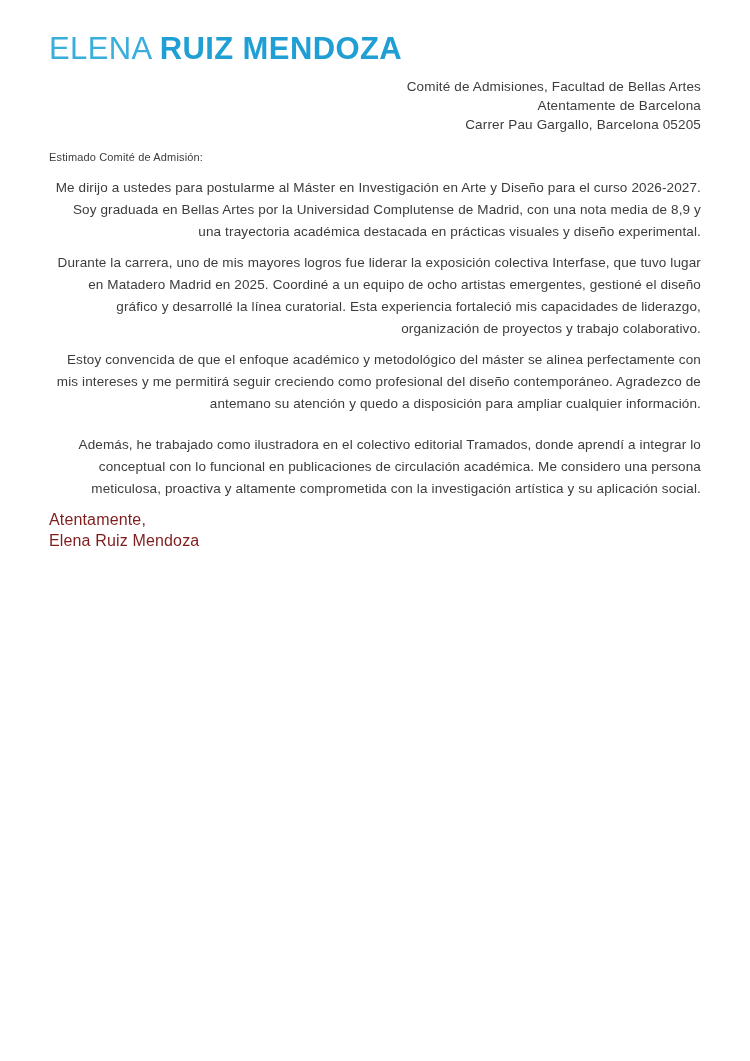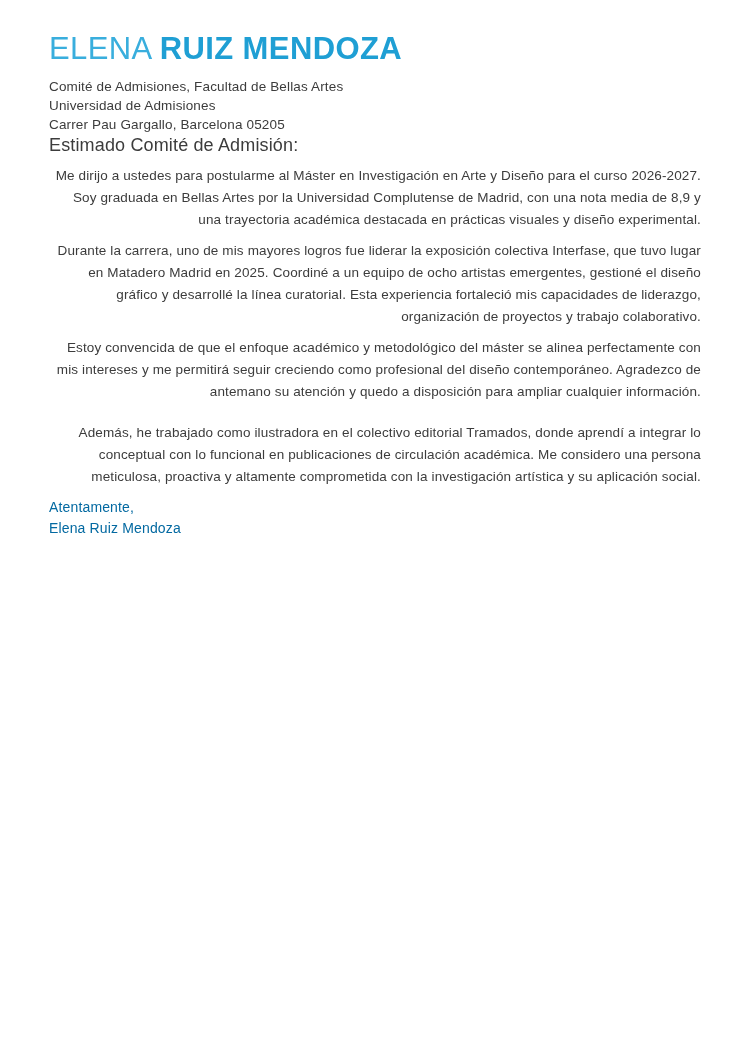--- a/index.html
+++ b/index.html
@@ -55,25 +55,27 @@
 
   
   .recipient-block {
     margin-top: 10px;
   }
   .recipient-line {
     font-size: 13.5px;
     line-height: 19px;
     color: #3c3c3c;
     letter-spacing: 0.15px;
+    text-align: right;
   }
 
   
   .salutation {
-    font-size: 18px;
+    margin-top: 12px;
+    font-size: 11px;
     line-height: 22px;
     color: #3c3c3c;
     letter-spacing: 0.15px;
   }
 
   
   .letter-body {
     margin-top: 9px;
   }
   .body-para {
@@ -87,39 +89,39 @@
   }
   .body-para.spaced-before {
     margin-top: 19px;
   }
 
   
   .closing-block {
     margin-top: 9px;
   }
   .closing-line {
-    font-size: 14px;
+    font-size: 16px;
     line-height: 21px;
-    color: #0369a1;
+    color: #7f1d1d;
     letter-spacing: 0.15px;
   }
 </style>
 </head>
 <body>
 
 <div class="page">
 
   <div class="name-header">
     <span class="name-first">ELENA</span><span class="name-last">RUIZ MENDOZA</span>
   </div>
 
 
   <div class="recipient-block">
     <div class="recipient-line">Comité de Admisiones, Facultad de Bellas Artes</div>
-    <div class="recipient-line">Universidad de Admisiones</div>
+    <div class="recipient-line">Atentamente de Barcelona</div>
     <div class="recipient-line">Carrer Pau Gargallo, Barcelona 05205</div>
   </div>
 
   <div class="salutation">Estimado Comité de Admisión:</div>
 
   <div class="letter-body">
     <p class="body-para">Me dirijo a ustedes para postularme al Máster en Investigación en Arte y Diseño para el curso 2026-2027. Soy graduada en Bellas Artes por la Universidad Complutense de Madrid, con una nota media de 8,9 y una trayectoria académica destacada en prácticas visuales y diseño experimental.</p>
     <p class="body-para">Durante la carrera, uno de mis mayores logros fue liderar la exposición colectiva Interfase, que tuvo lugar en Matadero Madrid en 2025. Coordiné a un equipo de ocho artistas emergentes, gestioné el diseño gráfico y desarrollé la línea curatorial. Esta experiencia fortaleció mis capacidades de liderazgo, organización de proyectos y trabajo colaborativo.</p>
     <p class="body-para">Estoy convencida de que el enfoque académico y metodológico del máster se alinea perfectamente con mis intereses y me permitirá seguir creciendo como profesional del diseño contemporáneo. Agradezco de antemano su atención y quedo a disposición para ampliar cualquier información.</p>
     <p class="body-para spaced-before">Además, he trabajado como ilustradora en el colectivo editorial Tramados, donde aprendí a integrar lo conceptual con lo funcional en publicaciones de circulación académica. Me considero una persona meticulosa, proactiva y altamente comprometida con la investigación artística y su aplicación social.</p>

